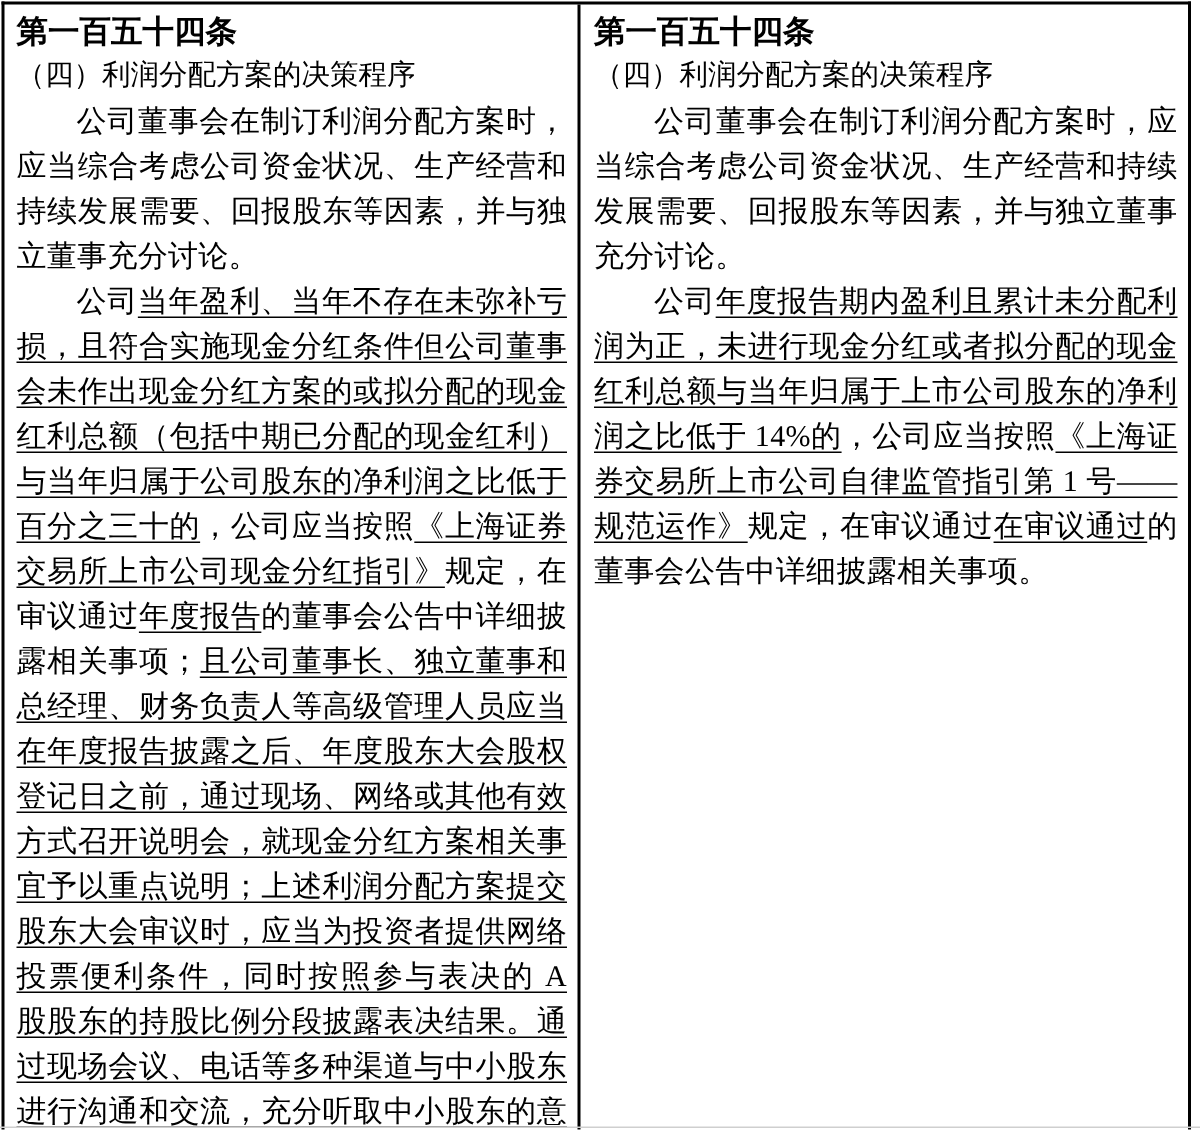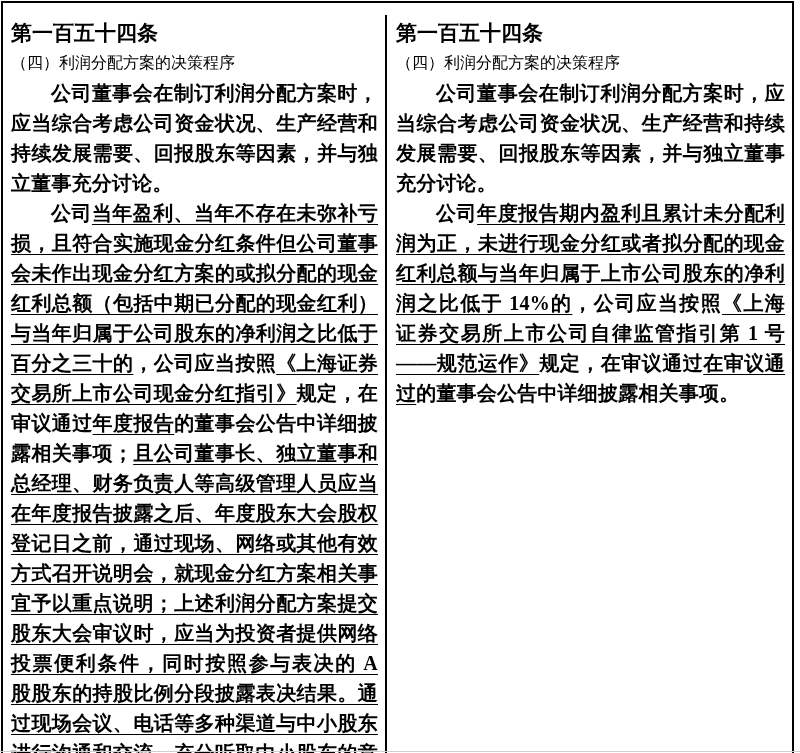--- a/index.html
+++ b/index.html
@@ -18,49 +18,47 @@
     box-sizing:border-box;
     display:flex;
     border-top:2px solid #000;
     border-left:2px solid #000;
     border-right:2px solid #000;
     background:#fff;
   }
   .cell{
     box-sizing:border-box;
     overflow:hidden;
-    margin-top:12px;
   }
   .cell-left{
     width:384px;
     border-right:2px solid #000;
     padding:3px 7px 0 8px;
   }
   .cell-right{
     flex:1;
     padding:3px 7px 0 9px;
   }
   .article-title{
     font-weight:bold;
     font-size:21px;
     line-height:30px;
     white-space:nowrap;
   }
   .article-subtitle{
-    font-size:16px;
+    font-size:19px;
     line-height:30px;
   }
   .para{
     margin:0;
     font-size:20px;
     line-height:30px;
     text-align:justify;
     text-indent:2em;
     letter-spacing:0.2px;
-    font-weight:bold;
   }
   .u{
     text-decoration:underline;
     text-underline-offset:4px;
     text-decoration-thickness:1px;
   }
   .page-bottom-edge{
     position:absolute;
     left:0;bottom:1px;
     width:800px;height:1px;

